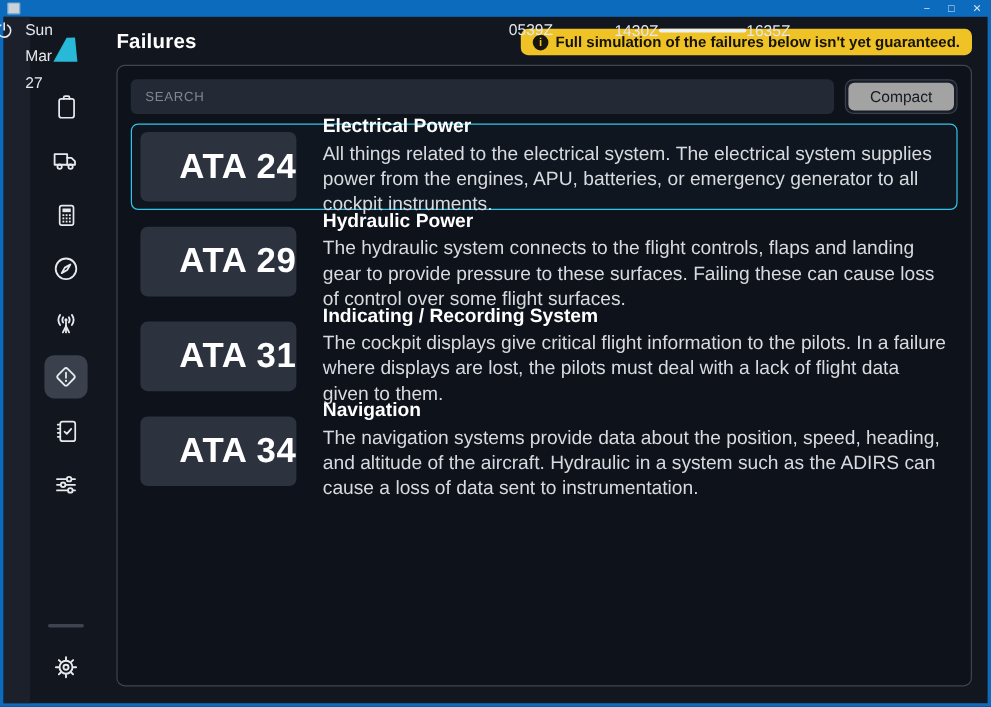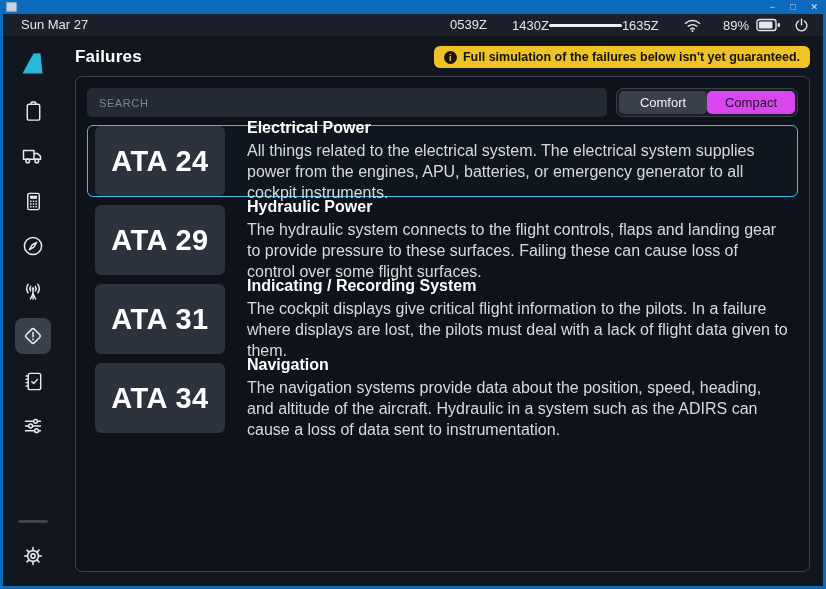--- a/index.html
+++ b/index.html
@@ -7,25 +7,25 @@
     width:826px;height:589px;position:relative;overflow:hidden;
     background:#0c6bbd;
     font-family:"Liberation Sans",sans-serif;
     -webkit-font-smoothing:antialiased;
   }
   
   .titlebar{height:14px;display:flex;align-items:center;}
   .tb-icon{width:9px;height:8px;background:#c9d2da;border:1px solid #7fa8c8;border-radius:1px;margin-left:6px;}
   .tb-controls{margin-left:auto;display:flex;gap:15px;padding-right:8px;color:#d6e4f2;font-size:9px;line-height:14px;}
   .tb-controls span{cursor:default;}
-  .app{position:absolute;top:14px;left:3px;right:3px;bottom:3px;background:#12161f;display:flex;flex-direction:column;}
+  .app{position:absolute;top:14px;left:3px;right:3px;bottom:3px;background:#12161f;display:flex;flex-direction:row;}
   
   .statusbar{flex:0 0 22px;background:#1b202b;position:relative;color:#e4e7ec;font-size:13px;}
   .sb-date{position:absolute;left:18px;top:0;line-height:22px;}
-  .sb-utc{position:absolute;left:421px;top:0;line-height:22px;margin-left:26px;}
+  .sb-utc{position:absolute;left:421px;top:0;line-height:22px;}
   .sb-sched{position:absolute;left:509px;top:0;height:22px;display:flex;align-items:center;gap:0;}
   .sb-line{width:73px;height:3px;background:#eef1f4;border-radius:2px;}
   .sb-right{position:absolute;right:13px;top:0;height:22px;display:flex;align-items:center;color:#e4e7ec;}
   .sb-right .pct{margin-left:21px;margin-right:7px;}
   .sb-right .batt{margin-right:12px;display:flex;align-items:center;}
   .sb-right svg{display:block;}
   
   .appbody{flex:1;display:flex;min-height:0;}
   .sidebar{flex:0 0 60px;display:flex;flex-direction:column;align-items:center;padding-top:10px;}
   .side-btn{width:36px;height:36px;display:flex;align-items:center;justify-content:center;color:#e7eaed;margin-bottom:9px;border-radius:8px;}
@@ -40,25 +40,25 @@
   .header{display:flex;align-items:center;justify-content:space-between;height:26px;}
   .page-title{font-size:17px;font-weight:700;color:#ffffff;letter-spacing:.2px;}
   .warning{display:flex;align-items:center;gap:6px;background:#efc225;color:#15130a;font-size:12.5px;font-weight:600;height:22px;padding:0 10px;border-radius:6px;}
   .info-circle{width:13px;height:13px;border-radius:50%;background:#17150c;color:#efc225;font-size:9.5px;font-weight:700;display:flex;align-items:center;justify-content:center;}
   .panel{margin-top:6px;flex:1;margin-bottom:14px;border:1px solid #3f4450;border-radius:7px;background:#0e121a;padding:11px;display:flex;flex-direction:column;min-height:0;}
   .search-row{display:flex;gap:9px;height:29px;flex:0 0 29px;}
   .search-input{flex:1;background:#242a35;border:none;border-radius:5px;color:#c8cdd4;font-size:11px;letter-spacing:.6px;padding:0 12px;outline:none;font-family:"Liberation Sans",sans-serif;}
   .search-input::placeholder{color:#7f8791;}
   .segment{display:flex;align-items:stretch;background:#171c27;border:1px solid #3a414e;border-radius:7px;padding:2px;}
   .seg-btn{min-width:66px;padding:0 11px;display:flex;align-items:center;justify-content:center;font-size:13px;border-radius:5px;color:#f1f3f5;background:#3a404d;cursor:pointer;}
-  .seg-btn.active{background:#d946ef;color:#151922;font-weight:400;}
+  .seg-btn.active{background:#a3a3a3;color:#151922;font-weight:400;}
   .cards{margin-top:8px;display:flex;flex-direction:column;gap:7px;}
   .card{height:70px;border-radius:6px;display:flex;align-items:center;padding:0 7px;border:1px solid transparent;}
   .card.selected{border-color:#32c5e9;background:#10161f;}
-  .badge{flex:0 0 130px;height:70px;background:#2c323e;border-radius:6px;display:flex;align-items:center;justify-content:center;color:#ffffff;font-size:29px;font-weight:700;letter-spacing:.5px;}
+  .badge{flex:0 0 130px;height:58px;background:#2c323e;border-radius:6px;display:flex;align-items:center;justify-content:flex-end;color:#ffffff;font-size:29px;font-weight:700;letter-spacing:.5px;}
   .card-text{margin-left:22px;min-width:0;}
   .card-title{font-size:16px;font-weight:700;color:#ffffff;margin-bottom:3px;}
   .card-desc{font-size:16px;color:#d7dade;line-height:1.33;max-width:560px;}
 </style>
 </head>
 <body>
 
 <div class="titlebar">
   <div class="tb-icon"></div>
   <div class="tb-controls">
@@ -219,21 +219,20 @@
         <div class="warning">
           <span class="info-circle">i</span>
           <span>Full simulation of the failures below isn't yet guaranteed.</span>
         </div>
       </div>
 
       <div class="panel">
         <div class="search-row">
           <input class="search-input" type="text" placeholder="SEARCH" style="">
           <div class="segment">
-            <div class="seg-btn">Comfort</div>
             <div class="seg-btn active">Compact</div>
           </div>
         </div>
 
         <div class="cards">
 
             <div class="card selected">
               <div class="badge">
                 <span>ATA 24</span>
               </div>

